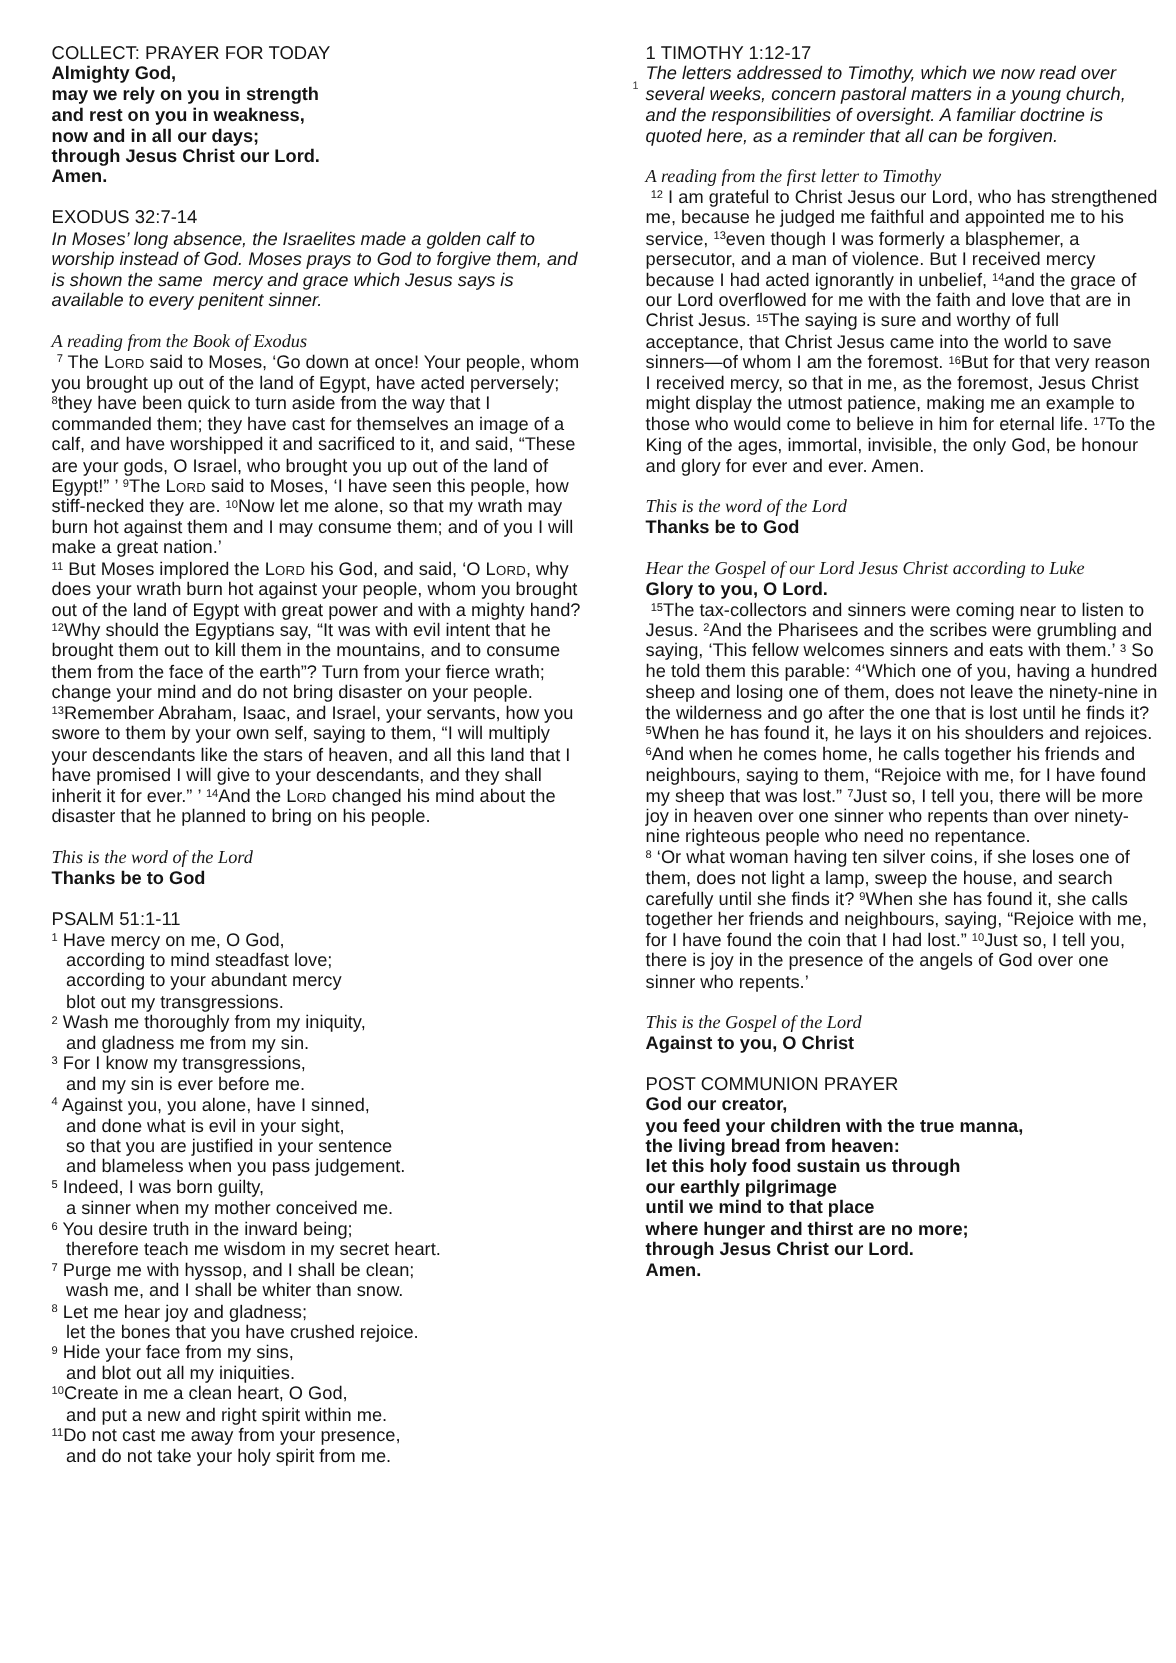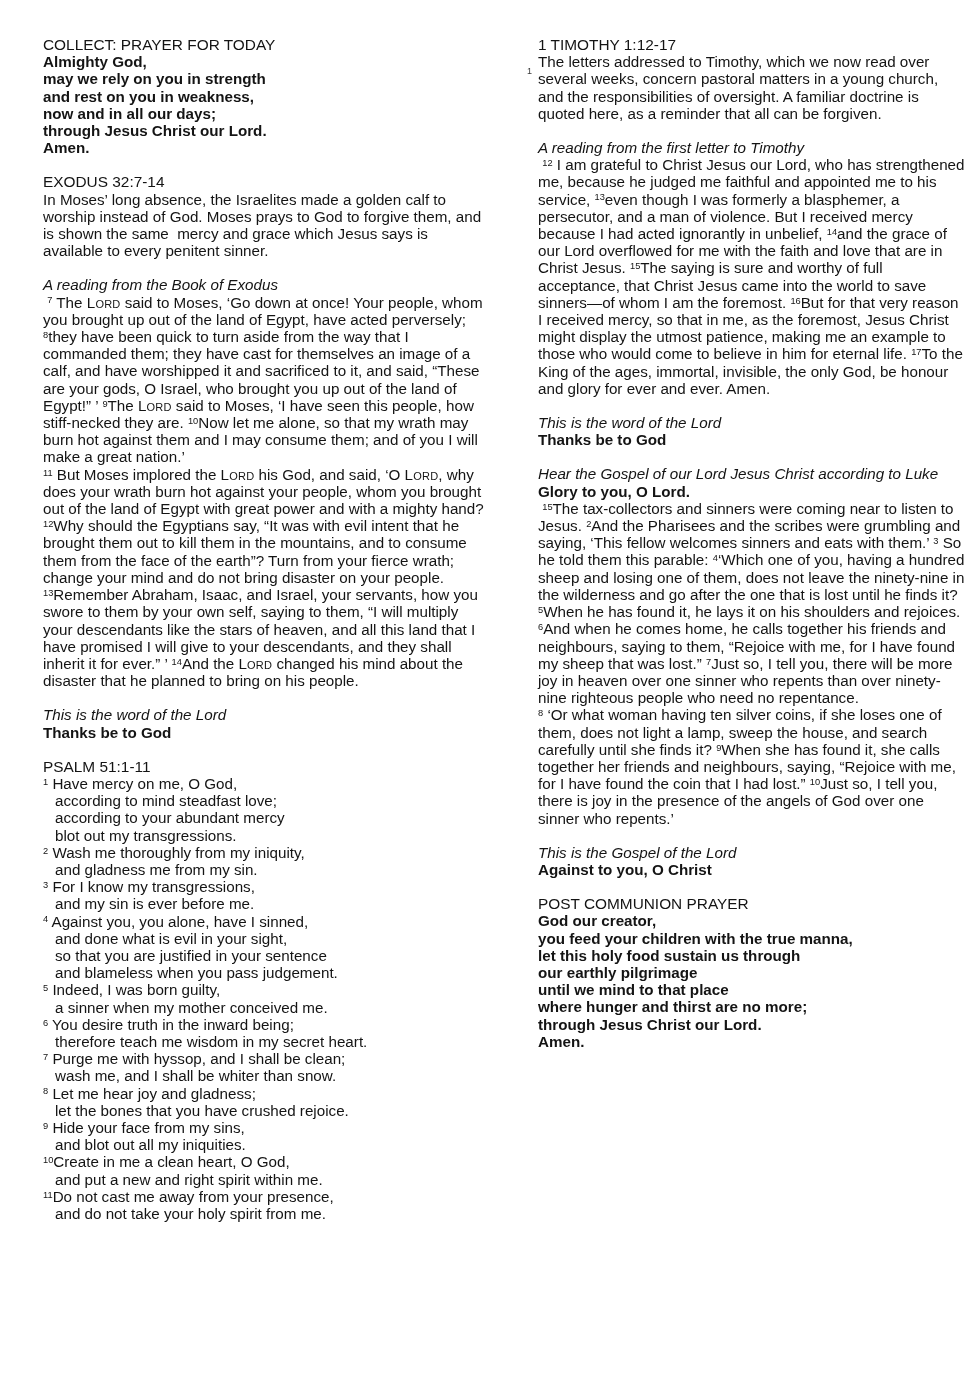--- a/index.html
+++ b/index.html
@@ -22,24 +22,24 @@
   .col { flex: 0 0 auto; }
   .col-left  { width: 447px; }
   .col-right { width: 428px; }
   .block { margin: 0 0 17px 0; }
   .heading {
     font-weight: normal;
     font-size: 15.4px;
     margin: 0;
     line-height: 17.2px;
   }
-  .italic { font-style: italic; }
+  .italic { font-style: italic; font-family: Liberation Serif, serif; }
   .bold   { font-weight: bold; }
   .para, .intro, .line-italic { white-space: pre-wrap; }
-  .intro { }
+  .intro { font-style: italic; }
   sup {
     font-size: 61%;
     vertical-align: baseline;
     position: relative;
     top: -0.45em;
     line-height: 0;
   }
   .sc { font-variant: small-caps; letter-spacing: 0.2px; }
   .bold-line { font-weight: bold; }
   .v-first { padding-left: 12px; text-indent: -12px; }
@@ -156,20 +156,21 @@
     <div class="block">
       <div class="italic">This is the Gospel of the Lord</div>
       <div class="bold">Against to you, O Christ</div>
     </div>
 
     <div class="block">
       <div class="heading">POST COMMUNION PRAYER</div>
       <div>
           <div class="bold-line">God our creator,</div>
           <div class="bold-line">you feed your children with the true manna,</div>
+          <div class="bold-line">the living bread from heaven:</div>
           <div class="bold-line">let this holy food sustain us through</div>
           <div class="bold-line">our earthly pilgrimage</div>
           <div class="bold-line">until we mind to that place</div>
           <div class="bold-line">where hunger and thirst are no more;</div>
           <div class="bold-line">through Jesus Christ our Lord.</div>
           <div class="bold-line">Amen.</div>
         </div>
     </div>
 
   </div>

